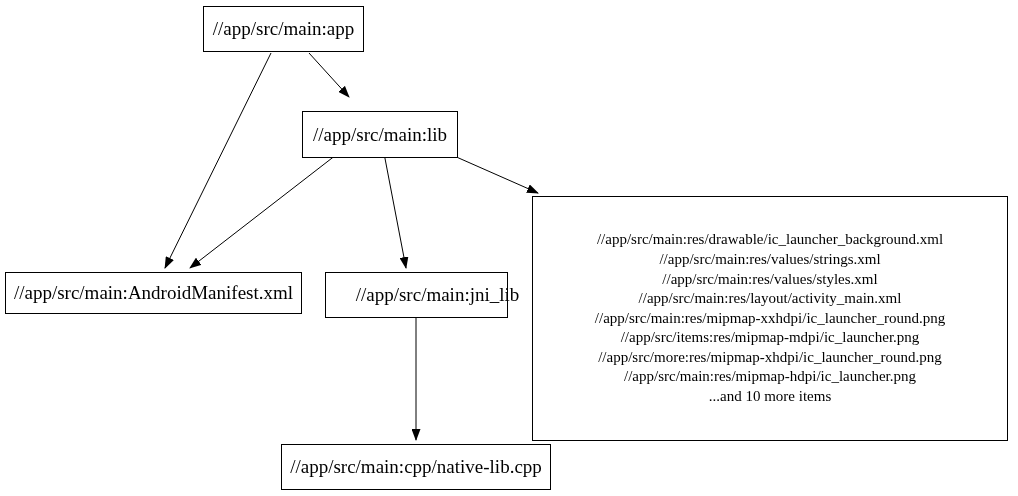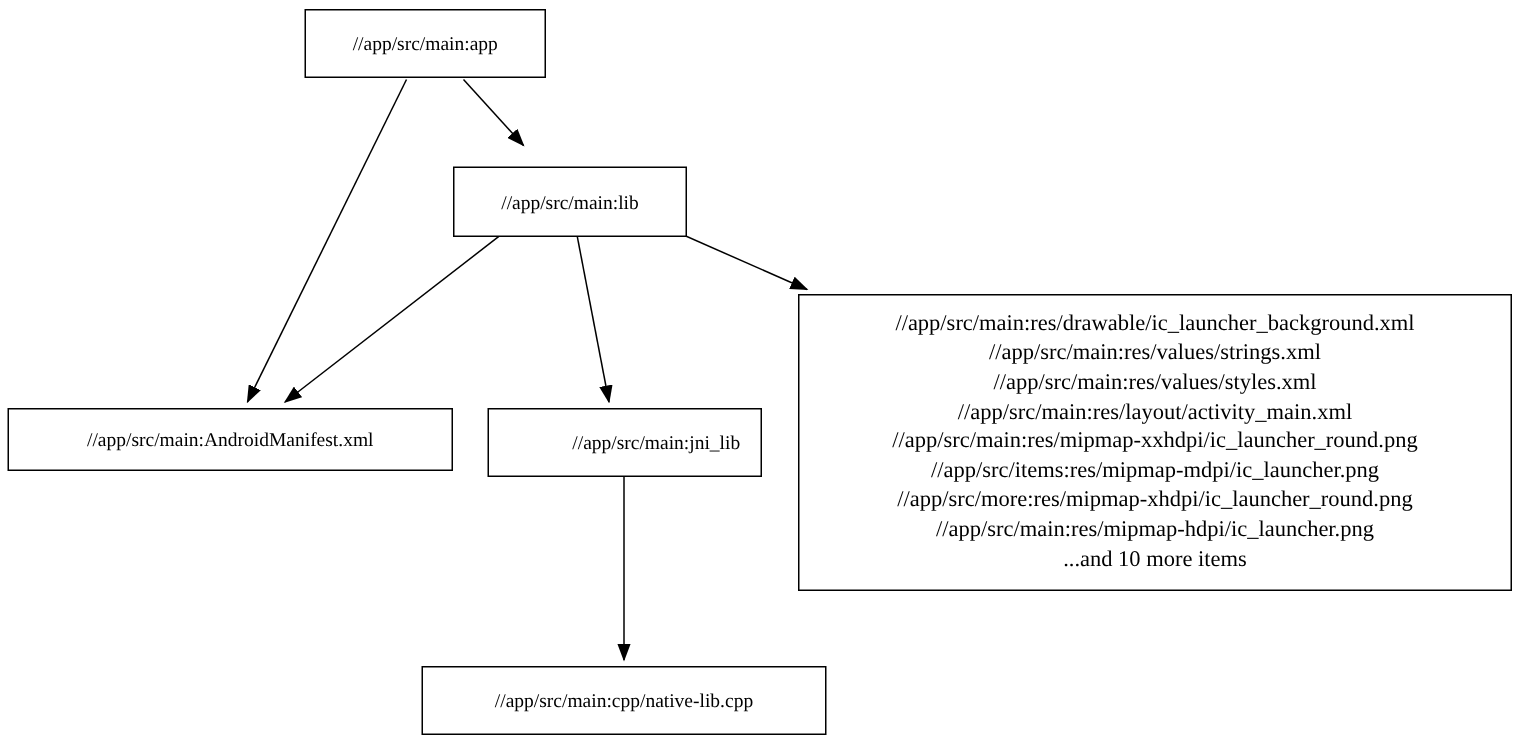--- a/index.html
+++ b/index.html
@@ -25,38 +25,38 @@
     pointer-events: none;
   }
   .node {
     position: absolute;
     box-sizing: border-box;
     background: #ffffff;
     border: 1px solid #000000;
     display: flex;
     align-items: center;
     justify-content: center;
-    font-size: 13px;
+    font-size: 19px;
     white-space: nowrap;
     text-align: center;
   }
   .node.multiline {
     flex-direction: column;
     justify-content: center;
     line-height: 19.6px;
     font-size: 15px;
   }
   .node.multiline div {
     white-space: nowrap;
   }
   #node-app      { left: 203px; top: 6px;   width: 161px; height: 46px; }
   #node-lib      { left: 302px; top: 111px; width: 156px; height: 47px; }
   #node-manifest { left: 5px;   top: 272px; width: 297px; height: 42px; }
   #node-jni      { left: 325px; top: 272px; width: 183px; height: 46px; padding-left: 42px; }
-  #node-res      { left: 532px; top: 196px; width: 476px; height: 198px; }
+  #node-res      { left: 532px; top: 196px; width: 476px; height: 245px; }
   #node-cpp      { left: 281px; top: 444px; width: 270px; height: 46px; }
 </style>
 </head>
 <body>
 
 <div class="canvas">
 
   <svg class="edges" viewBox="0 0 1018 496" xmlns="http://www.w3.org/2000/svg">
     <defs>
       <marker id="arrow" markerWidth="12" markerHeight="9" refX="11" refY="4.5" orient="auto" markerUnits="userSpaceOnUse">

